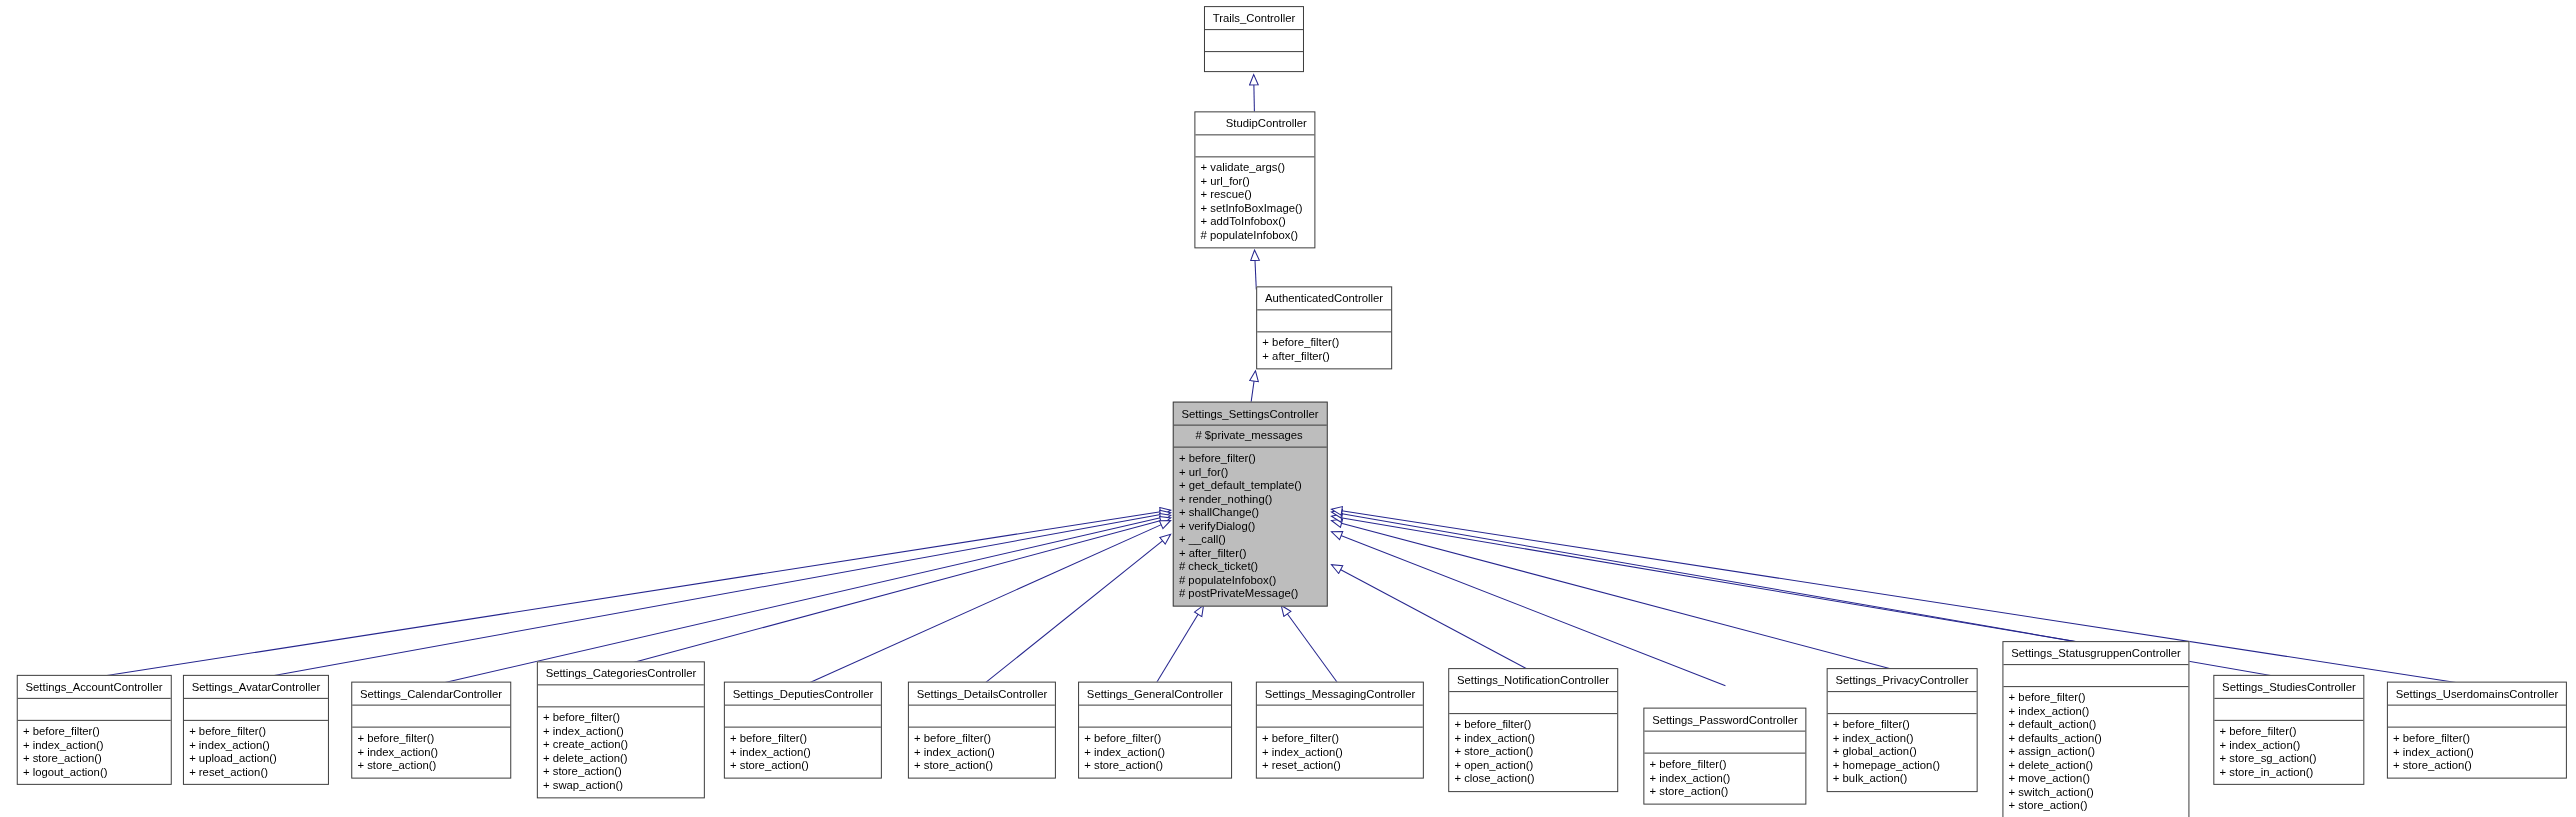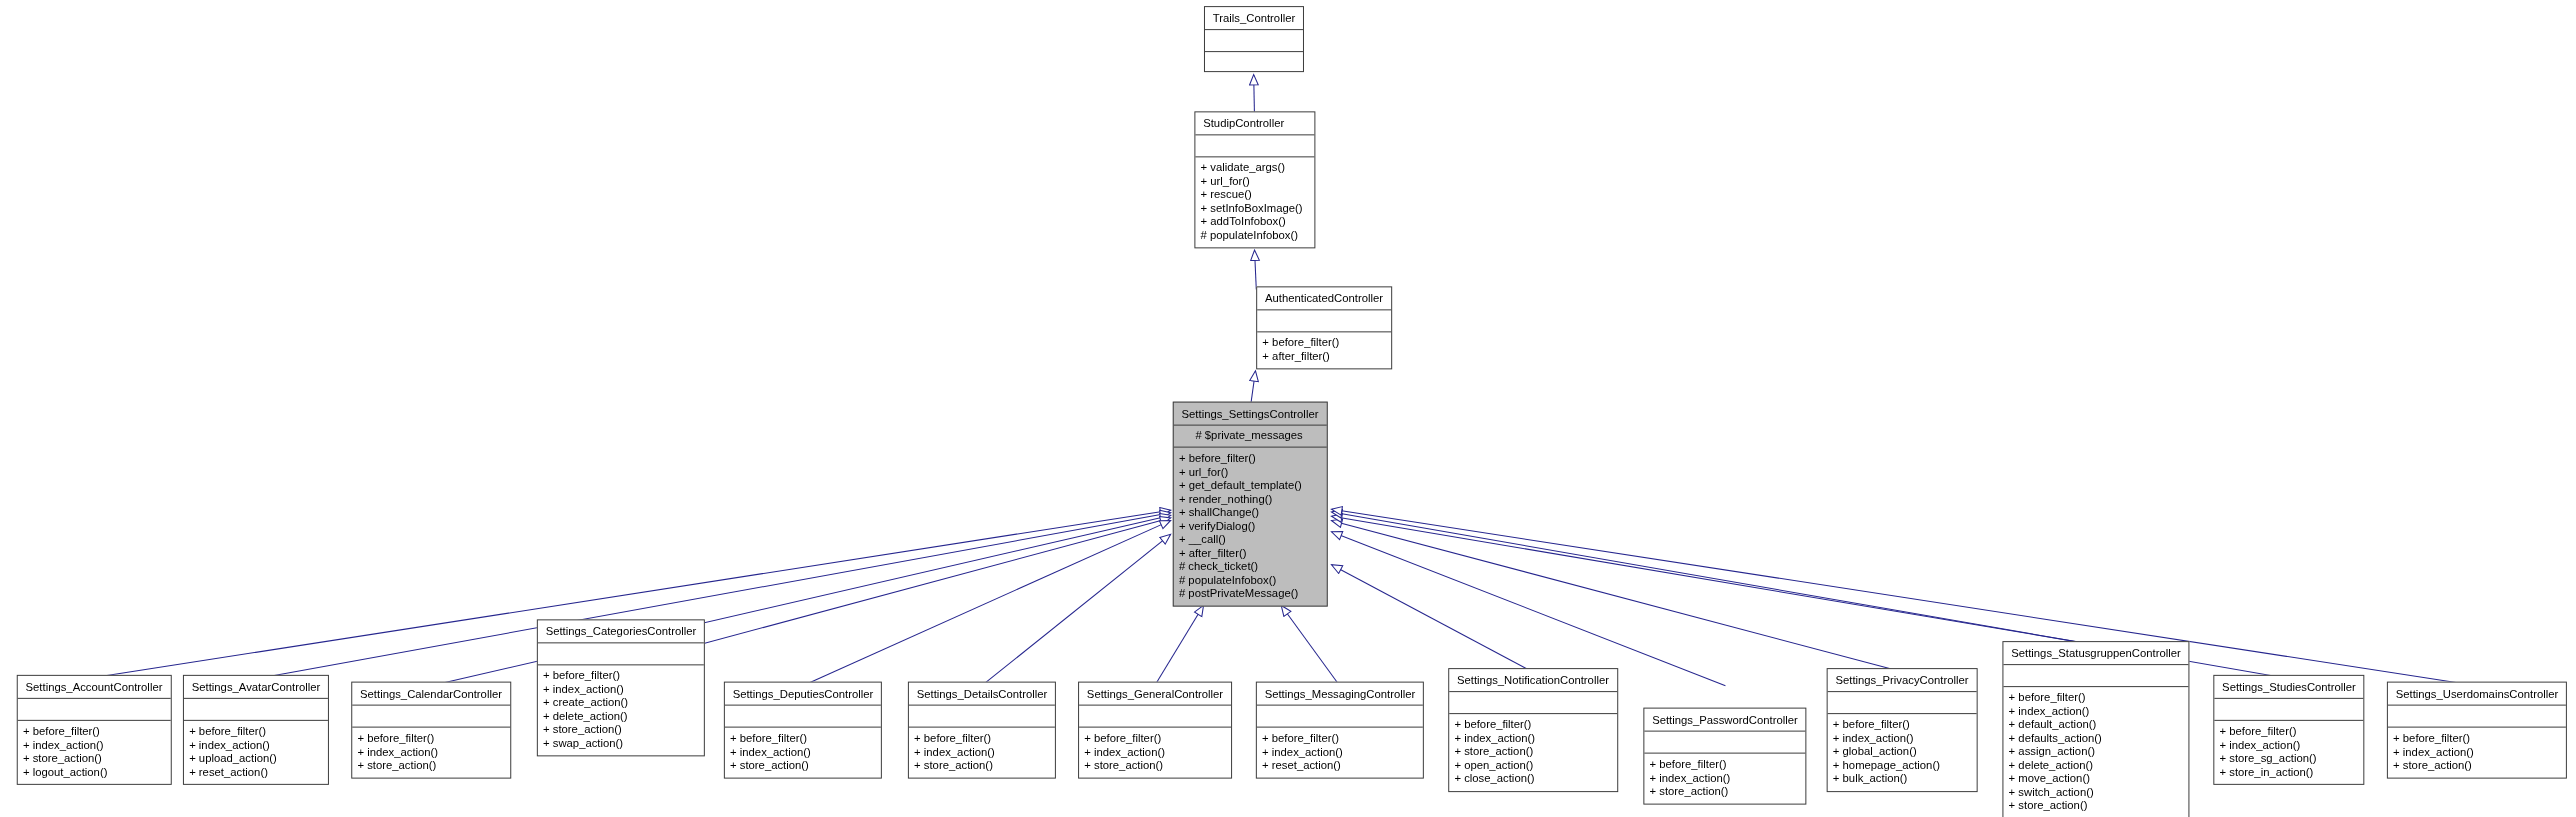--- a/index.html
+++ b/index.html
@@ -17,21 +17,21 @@
   .cls{
     position:absolute;
     transform:translate(-50%,-50%);
     width:max-content;
     background:var(--boxbg,#ffffff);
     border:1.3px solid var(--boxborder,#3c3c3c);
     z-index:1;
     box-sizing:border-box;
   }
   .cls-title{
-    text-align:left;
+    text-align:right;
     padding:4.3px 7.8px 3.5px 7.8px;
     border-bottom:1.3px solid var(--boxborder,#3c3c3c);
     white-space:nowrap;
     line-height:14px;
   }
   .cls-attrs{
     min-height:22px;
     box-sizing:border-box;
     border-bottom:1.3px solid var(--boxborder,#3c3c3c);
     padding:3.5px 7px 2.6px 5.2px;
@@ -155,21 +155,21 @@
   <div class="cls" style="left:431px;top:730px">
     <div class="cls-title">Settings_CalendarController</div>
     <div class="cls-attrs"></div>
     <div class="cls-methods">
         <div>+ before_filter()</div>
         <div>+ index_action()</div>
         <div>+ store_action()</div>
       </div>
   </div>
 
-  <div class="cls" style="left:621px;top:688px">
+  <div class="cls" style="left:621px;top:730px">
     <div class="cls-title">Settings_CategoriesController</div>
     <div class="cls-attrs"></div>
     <div class="cls-methods">
         <div>+ before_filter()</div>
         <div>+ index_action()</div>
         <div>+ create_action()</div>
         <div>+ delete_action()</div>
         <div>+ store_action()</div>
         <div>+ swap_action()</div>
       </div>

